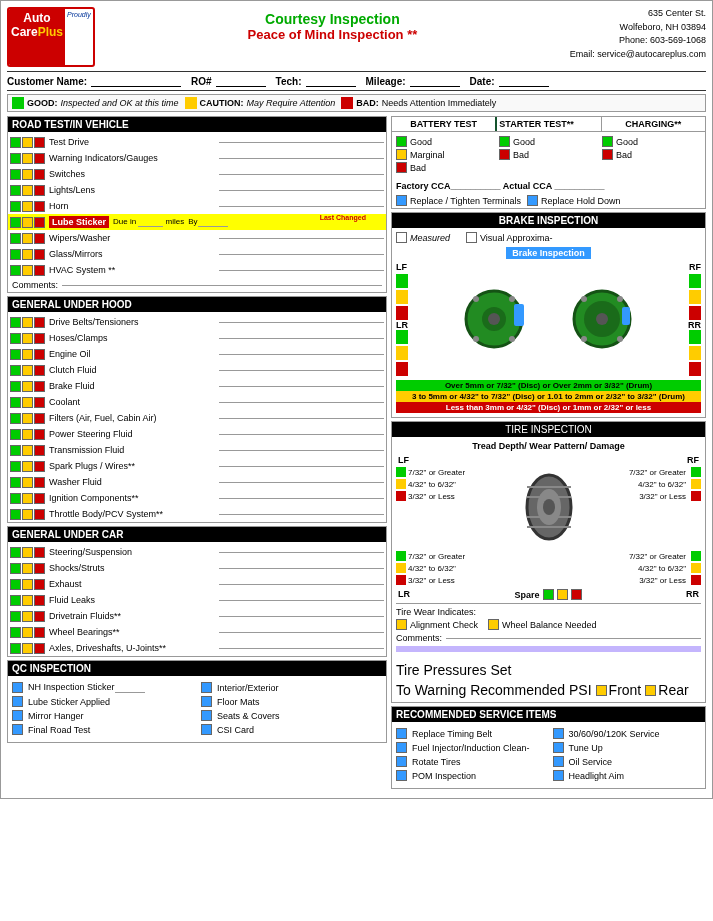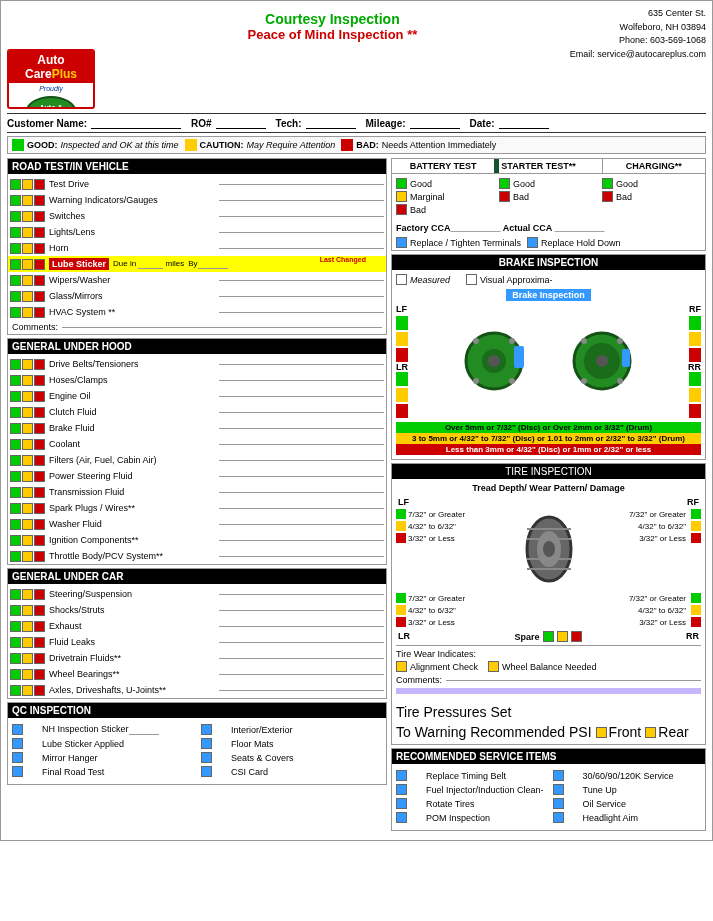--- a/index.html
+++ b/index.html
@@ -46,28 +46,28 @@
     .check-label { font-size: 9px; flex: 1; }
     .check-line { border-bottom: 1px solid #999; flex: 1; margin-left: 4px; min-width: 30px; }
     .status-row { display: flex; align-items: center; gap: 3px; margin-bottom: 2px; font-size: 9px; }
     .brake-header { background: #000; color: #fff; text-align: center; font-weight: bold; font-size: 10px; padding: 2px; }
     .brake-checkbox { width: 11px; height: 11px; border: 1px solid #666; }
     .tire-header { background: #000; color: #fff; text-align: center; font-weight: normal; font-size: 10px; padding: 2px; }
     .tire-content { padding: 4px; }
     .tire-title { text-align: center; font-size: 9px; font-weight: bold; margin-bottom: 4px; }
     .tire-row { display: flex; align-items: center; gap: 2px; margin-bottom: 2px; font-size: 8px; }
     .tire-sq { width: 10px; height: 10px; display: inline-block; }
-    .qc-item { display: flex; align-items: center; gap: 19px; margin-bottom: 3px; font-size: 9px; }
+    .qc-item { display: flex; align-items: center; gap: 5px; margin-bottom: 3px; font-size: 9px; }
     
     .section-wrapper { margin-bottom: 3px; border: 1px solid #999; }
     
     .underline { border-bottom: 1px solid #999; display: inline-block; min-width: 40px; }
     
     .header-logo-area { display: flex; align-items: center; }
-    .logo-box { border: 2px solid #cc0000; width: 88px; height: 60px; display: flex; flex-direction: column; overflow: hidden; border-radius: 3px; margin-top: 42px; }
+    .logo-box { border: 2px solid #cc0000; width: 88px; height: 60px; display: flex; overflow: hidden; border-radius: 3px; }
     .logo-box-top { background: #cc0000; color: #fff; text-align: center; font-size: 12px; font-weight: bold; padding: 2px; }
     .logo-box-top span { color: #ffcc00; }
     .logo-box-mid { text-align: center; font-size: 7px; color: #003399; padding: 2px; font-style: italic; }
   </style>
 </head>
 <body>
 
 <div class="page">
 
   <div class="header">
@@ -490,21 +490,21 @@
           </div>
         </div>
       </div>
 
     </div>
 
     <div class="right-col">
 
       <div class="section-wrapper">
         <div style="display:flex; border-bottom:1px solid #999;">
-          <div style="flex:1;text-align:center;font-weight:bold;font-size:9px;padding:2px;border-right:5px solid #14532d;">BATTERY TEST</div>
+          <div style="flex:1;text-align:center;font-weight:bold;font-size:9px;padding:2px;border-right:2px solid #14532d;">BATTERY TEST</div>
           <div style="flex:1;font-weight:bold;font-size:9px;padding:2px;border-right:1px solid #999;">STARTER TEST**</div>
           <div style="flex:1;text-align:center;font-weight:bold;font-size:9px;padding:2px;">CHARGING**</div>
         </div>
         <div style="display:flex;padding:4px;gap:4px;">
 
           <div style="flex:1;">
             <div class="status-row">
               <div class="cb cb-green"></div>
               <span>Good</span>
             </div>

